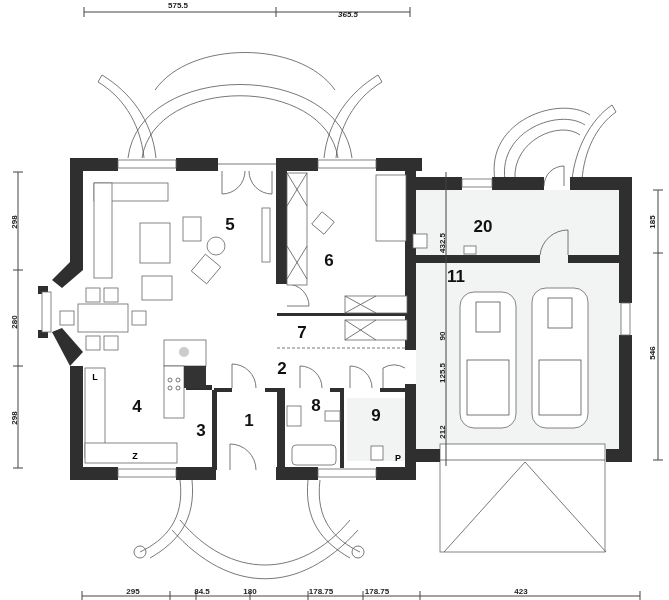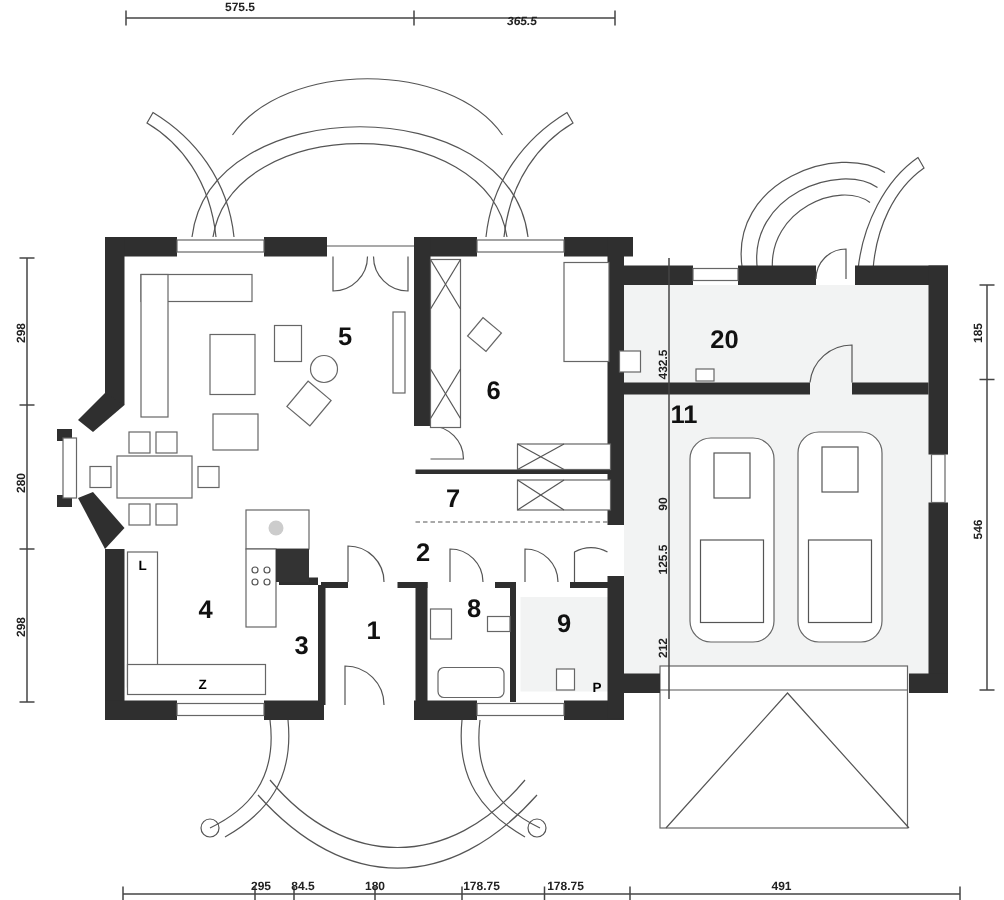--- a/index.html
+++ b/index.html
@@ -231,28 +231,28 @@
     <div class="lbl" style="left: 456px; top: 277px;">11</div>
   </div>
 
 <div id="symbols">
     <div class="sym" style="left: 95px; top: 377px;">L</div>
     <div class="sym" style="left: 135px; top: 456px;">Z</div>
     <div class="sym" style="left: 398px; top: 458px;">P</div>
   </div>
 
 <div id="dims">
-    <div class="dimtxt" style="left: 160px; top: 5px;">575.5</div>
+    <div class="dimtxt" style="left: 178px; top: 5px;">575.5</div>
     <div class="dimtxt" style="left: 348px; top: 14px; font-style: italic;">365.5</div>
-    <div class="dimtxt" style="left: 133px; top: 591px; margin-left: 41px;">295</div>
+    <div class="dimtxt" style="left: 133px; top: 591px;">295</div>
     <div class="dimtxt" style="left: 202px; top: 591px;">84.5</div>
     <div class="dimtxt" style="left: 250px; top: 591px;">180</div>
     <div class="dimtxt" style="left: 321px; top: 591px;">178.75</div>
     <div class="dimtxt" style="left: 377px; top: 591px;">178.75</div>
-    <div class="dimtxt" style="left: 521px; top: 591px;">491</div>
+    <div class="dimtxt" style="left: 521px; top: 591px;">423</div>
     <div class="dimtxt vert" style="left: 14px; top: 222px;">298</div>
     <div class="dimtxt vert" style="left: 14px; top: 322px;">280</div>
     <div class="dimtxt vert" style="left: 14px; top: 418px;">298</div>
     <div class="dimtxt vert" style="left: 652px; top: 222px;">185</div>
     <div class="dimtxt vert" style="left: 652px; top: 353px;">546</div>
     <div class="dimtxt vert" style="left: 442px; top: 243px;">432.5</div>
     <div class="dimtxt vert" style="left: 442px; top: 336px;">90</div>
     <div class="dimtxt vert" style="left: 442px; top: 373px;">125.5</div>
     <div class="dimtxt vert" style="left: 442px; top: 432px;">212</div>
   </div>

